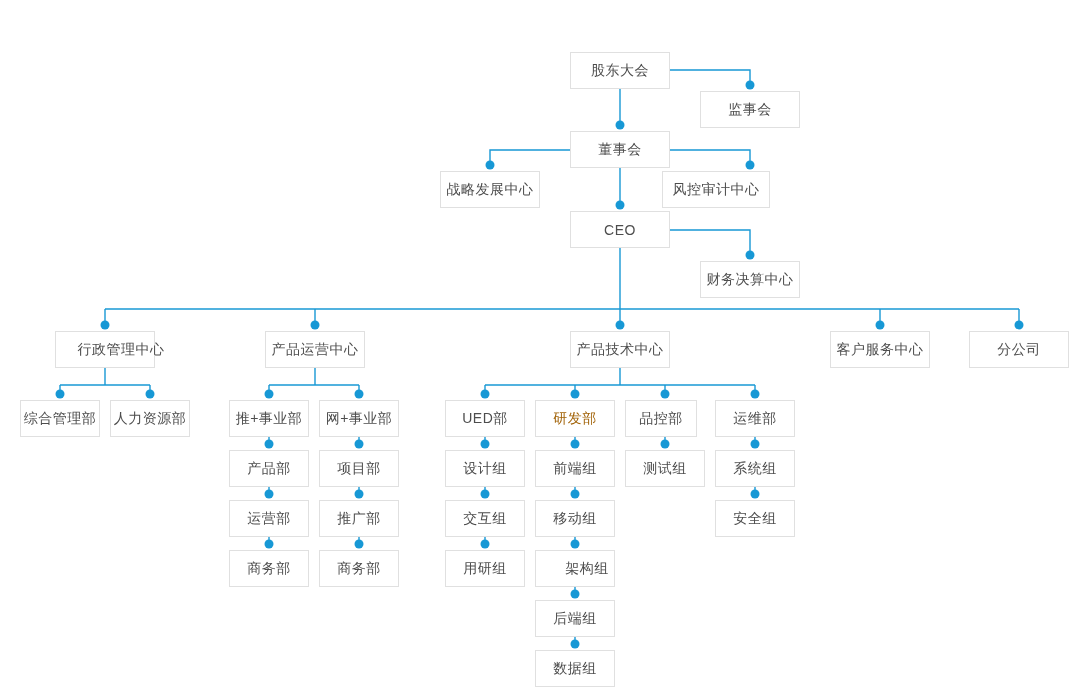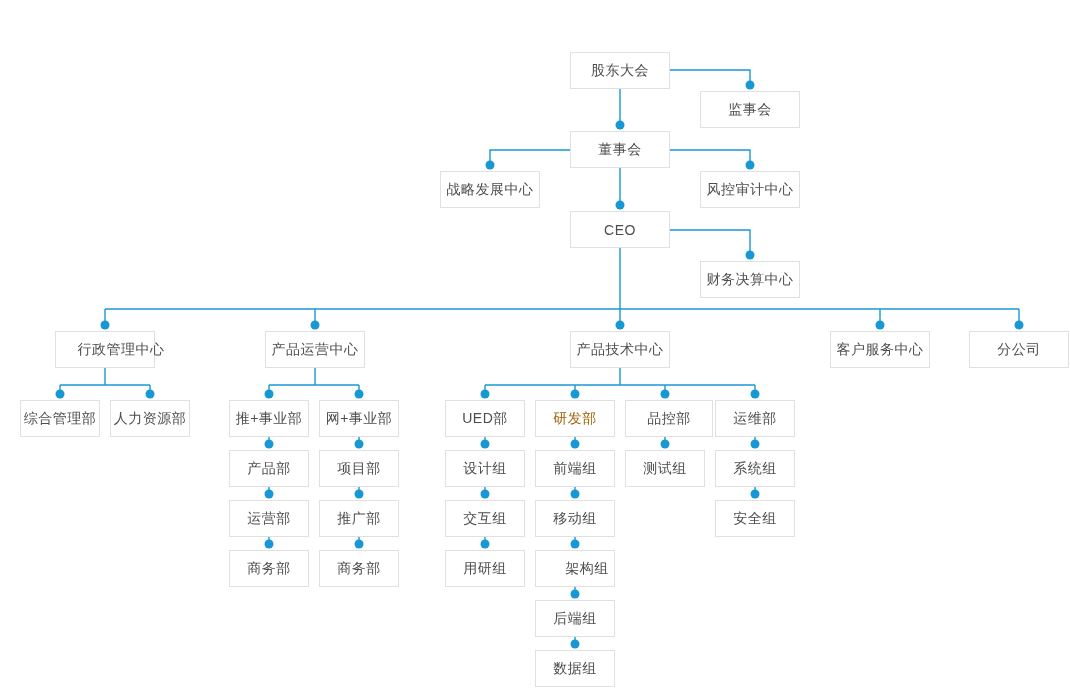--- a/index.html
+++ b/index.html
@@ -119,35 +119,35 @@
       <circle cx="485" cy="544" r="4.5" fill="#1798d5"></circle>
       <circle cx="575" cy="544" r="4.5" fill="#1798d5"></circle>
       <circle cx="575" cy="594" r="4.5" fill="#1798d5"></circle>
       <circle cx="575" cy="644" r="4.5" fill="#1798d5"></circle>
     </svg>
   <div id="nodes">
       <div class="node" style="left: 570px; top: 52px; width: 100px; height: 37px; border-color: rgb(224, 224, 224); color: rgb(77, 77, 77);">股东大会</div>
       <div class="node" style="left: 700px; top: 91px; width: 100px; height: 37px; border-color: rgb(224, 224, 224); color: rgb(77, 77, 77);">监事会</div>
       <div class="node" style="left: 570px; top: 131px; width: 100px; height: 37px; border-color: rgb(224, 224, 224); color: rgb(77, 77, 77);">董事会</div>
       <div class="node" style="left: 440px; top: 171px; width: 100px; height: 37px; border-color: rgb(224, 224, 224); color: rgb(77, 77, 77);">战略发展中心</div>
-      <div class="node" style="left: 700px; top: 171px; width: 100px; height: 37px; border-color: rgb(224, 224, 224); color: rgb(77, 77, 77);">风控审计中心</div>
+      <div class="node" style="left: 662px; top: 171px; width: 108px; height: 37px; border-color: rgb(224, 224, 224); color: rgb(77, 77, 77);">风控审计中心</div>
       <div class="node" style="left: 570px; top: 211px; width: 100px; height: 37px; border-color: rgb(224, 224, 224); color: rgb(77, 77, 77);">CEO</div>
       <div class="node" style="left: 700px; top: 261px; width: 100px; height: 37px; border-color: rgb(224, 224, 224); color: rgb(77, 77, 77);">财务决算中心</div>
       <div class="node" style="left: 55px; top: 331px; width: 100px; height: 37px; border-color: rgb(224, 224, 224); color: rgb(77, 77, 77); padding-left: 32px;">行政管理中心</div>
       <div class="node" style="left: 265px; top: 331px; width: 100px; height: 37px; border-color: rgb(224, 224, 224); color: rgb(77, 77, 77);">产品运营中心</div>
       <div class="node" style="left: 570px; top: 331px; width: 100px; height: 37px; border-color: rgb(224, 224, 224); color: rgb(77, 77, 77);">产品技术中心</div>
       <div class="node" style="left: 830px; top: 331px; width: 100px; height: 37px; border-color: rgb(224, 224, 224); color: rgb(77, 77, 77);">客户服务中心</div>
       <div class="node" style="left: 969px; top: 331px; width: 100px; height: 37px; border-color: rgb(224, 224, 224); color: rgb(77, 77, 77);">分公司</div>
       <div class="node" style="left: 20px; top: 400px; width: 80px; height: 37px; border-color: rgb(224, 224, 224); color: rgb(77, 77, 77);">综合管理部</div>
       <div class="node" style="left: 110px; top: 400px; width: 80px; height: 37px; border-color: rgb(224, 224, 224); color: rgb(77, 77, 77);">人力资源部</div>
       <div class="node" style="left: 229px; top: 400px; width: 80px; height: 37px; border-color: rgb(224, 224, 224); color: rgb(77, 77, 77);">推+事业部</div>
       <div class="node" style="left: 319px; top: 400px; width: 80px; height: 37px; border-color: rgb(224, 224, 224); color: rgb(77, 77, 77);">网+事业部</div>
       <div class="node" style="left: 445px; top: 400px; width: 80px; height: 37px; border-color: rgb(224, 224, 224); color: rgb(77, 77, 77);">UED部</div>
       <div class="node" style="left: 535px; top: 400px; width: 80px; height: 37px; border-color: rgb(224, 224, 224); color: #a16207;">研发部</div>
-      <div class="node" style="left: 625px; top: 400px; width: 88px; height: 37px; border-color: rgb(224, 224, 224); color: rgb(77, 77, 77);">品控部</div>
+      <div class="node" style="left: 625px; top: 400px; width: 72px; height: 37px; border-color: rgb(224, 224, 224); color: rgb(77, 77, 77);">品控部</div>
       <div class="node" style="left: 715px; top: 400px; width: 80px; height: 37px; border-color: rgb(224, 224, 224); color: rgb(77, 77, 77);">运维部</div>
       <div class="node" style="left: 229px; top: 450px; width: 80px; height: 37px; border-color: rgb(224, 224, 224); color: rgb(77, 77, 77);">产品部</div>
       <div class="node" style="left: 319px; top: 450px; width: 80px; height: 37px; border-color: rgb(224, 224, 224); color: rgb(77, 77, 77);">项目部</div>
       <div class="node" style="left: 445px; top: 450px; width: 80px; height: 37px; border-color: rgb(224, 224, 224); color: rgb(77, 77, 77);">设计组</div>
       <div class="node" style="left: 535px; top: 450px; width: 80px; height: 37px; border-color: rgb(224, 224, 224); color: rgb(77, 77, 77);">前端组</div>
       <div class="node" style="left: 625px; top: 450px; width: 80px; height: 37px; border-color: rgb(224, 224, 224); color: rgb(77, 77, 77);">测试组</div>
       <div class="node" style="left: 715px; top: 450px; width: 80px; height: 37px; border-color: rgb(224, 224, 224); color: rgb(77, 77, 77);">系统组</div>
       <div class="node" style="left: 229px; top: 500px; width: 80px; height: 37px; border-color: rgb(224, 224, 224); color: rgb(77, 77, 77);">运营部</div>
       <div class="node" style="left: 319px; top: 500px; width: 80px; height: 37px; border-color: rgb(224, 224, 224); color: rgb(77, 77, 77);">推广部</div>
       <div class="node" style="left: 445px; top: 500px; width: 80px; height: 37px; border-color: rgb(224, 224, 224); color: rgb(77, 77, 77);">交互组</div>

